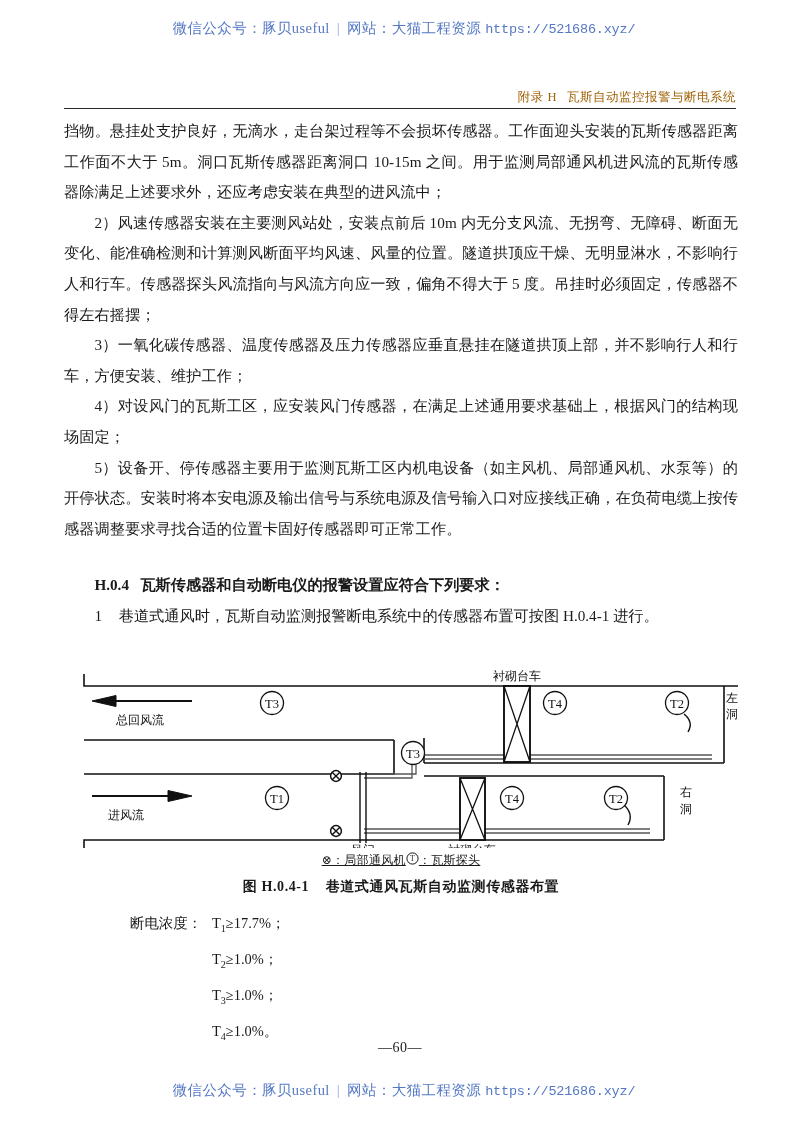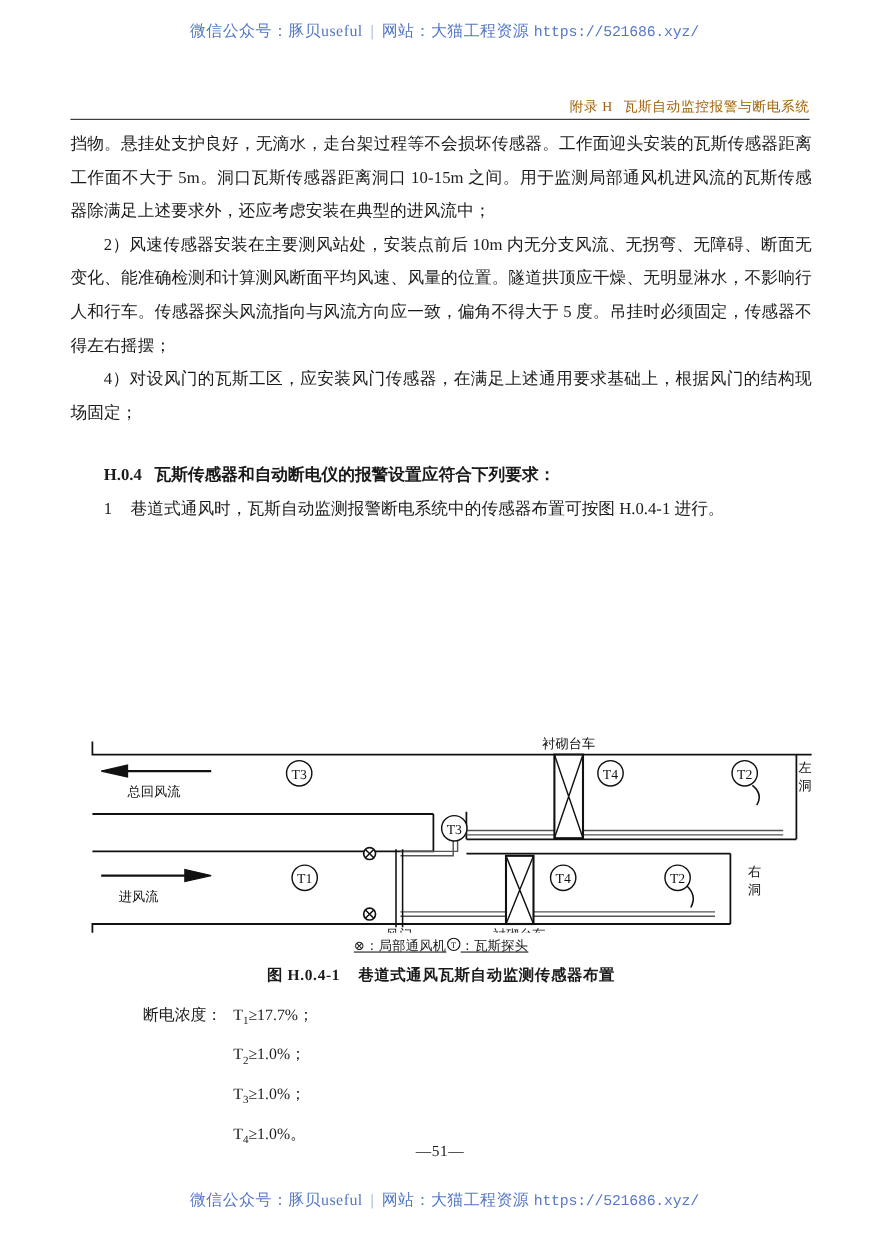--- a/index.html
+++ b/index.html
@@ -174,21 +174,23 @@
   </div>
 
   <div class="runhead">
     <span class="label">附录 H</span><span>瓦斯自动监控报警与断电系统</span>
   </div>
   <div class="rule"></div>
 
   <div class="body">
     <p class="para">挡物。悬挂处支护良好，无滴水，走台架过程等不会损坏传感器。工作面迎头安装的瓦斯传感器距离工作面不大于 5m。洞口瓦斯传感器距离洞口 10-15m 之间。用于监测局部通风机进风流的瓦斯传感器除满足上述要求外，还应考虑安装在典型的进风流中；</p>
     <p class="para indent">2）风速传感器安装在主要测风站处，安装点前后 10m 内无分支风流、无拐弯、无障碍、断面无变化、能准确检测和计算测风断面平均风速、风量的位置。隧道拱顶应干燥、无明显淋水，不影响行人和行车。传感器探头风流指向与风流方向应一致，偏角不得大于 5 度。吊挂时必须固定，传感器不得左右摇摆；</p>
+    <p class="para indent">3）一氧化碳传感器、温度传感器及压力传感器应垂直悬挂在隧道拱顶上部，并不影响行人和行车，方便安装、维护工作；</p>
     <p class="para indent">4）对设风门的瓦斯工区，应安装风门传感器，在满足上述通用要求基础上，根据风门的结构现场固定；</p>
+    <p class="para indent">5）设备开、停传感器主要用于监测瓦斯工区内机电设备（如主风机、局部通风机、水泵等）的开停状态。安装时将本安电源及输出信号与系统电源及信号输入口对应接线正确，在负荷电缆上按传感器调整要求寻找合适的位置卡固好传感器即可正常工作。</p>
 
     <p class="heading gap-before"><span class="htext">H.0.4</span>&nbsp;&nbsp;&nbsp;<span class="htext">瓦斯传感器和自动断电仪的报警设置应符合下列要求：</span></p>
 
     <p class="clause"><span class="num">1</span><span>巷道式通风时，瓦斯自动监测报警断电系统中的传感器布置可按图 H.0.4-1 进行。</span></p>
   </div>
 
   <div class="figure-wrap">
     <div class="fig-svg-holder">
       <svg width="674" height="180" viewBox="0 0 674 180" xmlns="http://www.w3.org/2000/svg">
         <g fill="none" stroke="#111111" stroke-width="1.6">
@@ -305,20 +307,20 @@
     </div>
   </div>
 
   <div class="thresholds">
     <div class="row"><span class="lead">断电浓度：</span><span>T</span><sub>1</sub><span>≥17.7%；</span></div>
     <div class="row"><span class="pad"></span><span>T</span><sub>2</sub><span>≥1.0%；</span></div>
     <div class="row"><span class="pad"></span><span>T</span><sub>3</sub><span>≥1.0%；</span></div>
     <div class="row"><span class="pad"></span><span>T</span><sub>4</sub><span>≥1.0%。</span></div>
   </div>
 
-  <div class="folio">—51—</div>
+  <div class="folio">—60—</div>
 
   <div class="watermark watermark-bottom">
     <span>微信公众号：豚贝useful</span><span class="sep">|</span><span>网站：大猫工程资源</span>
     <span class="url">https://521686.xyz/</span>
   </div>
 
 </div>
 
 </body></html>

